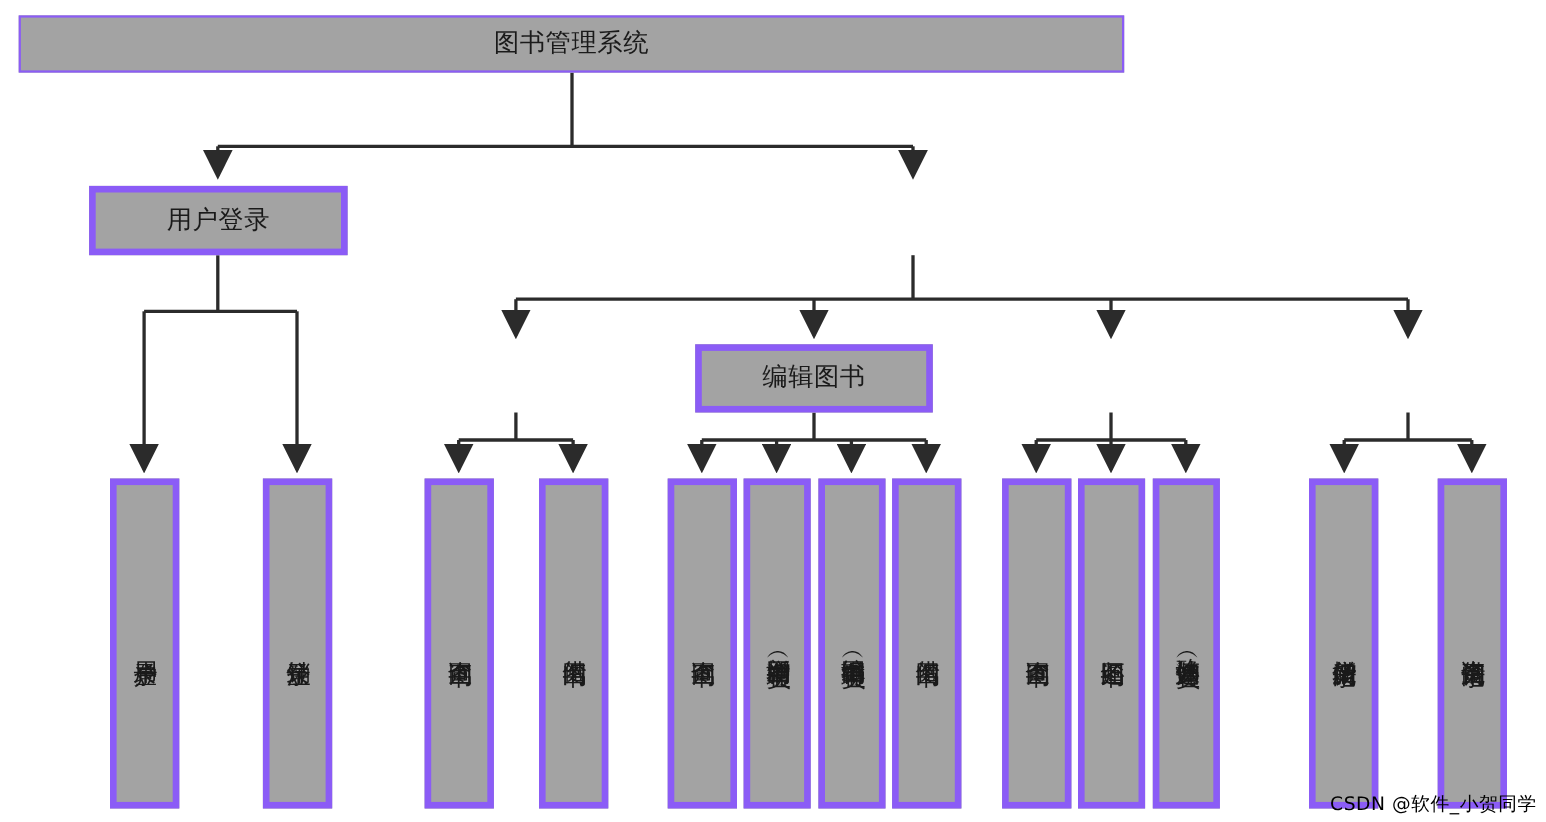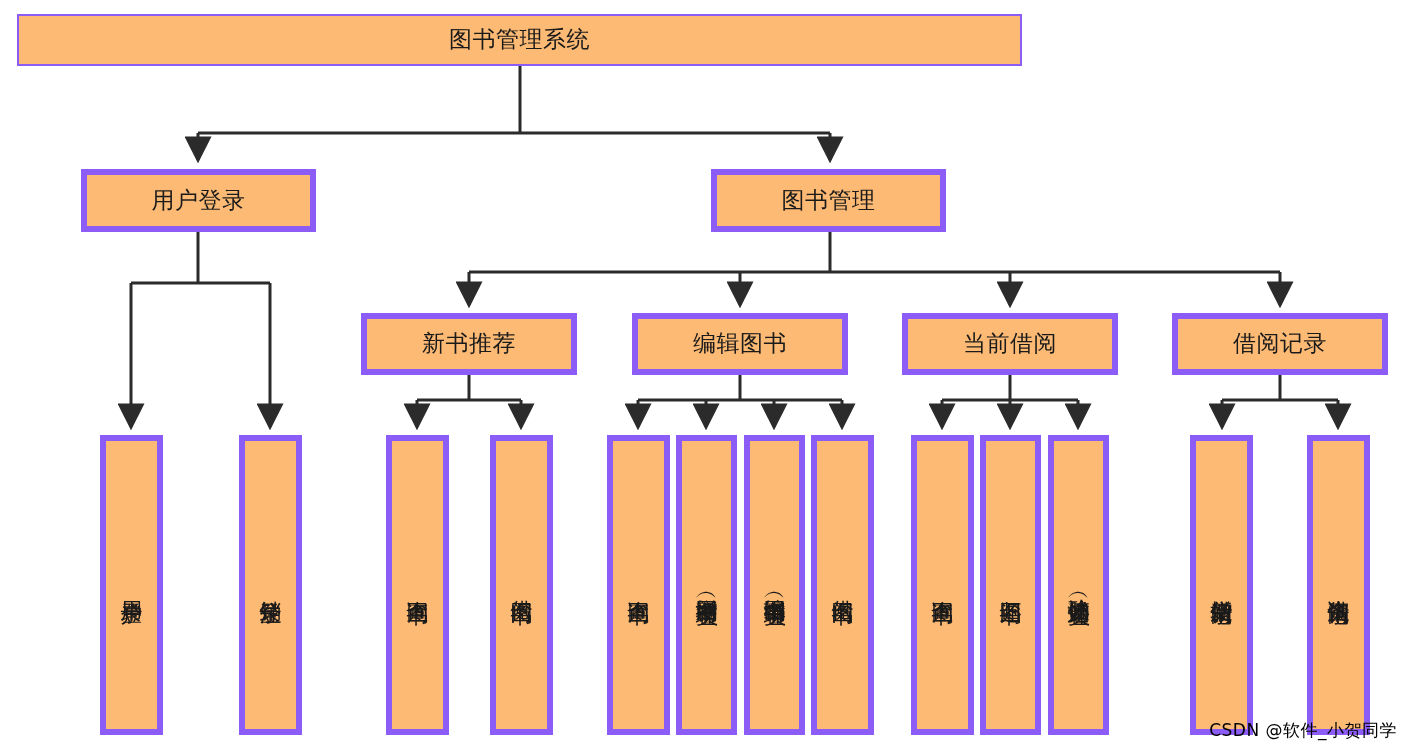--- a/index.html
+++ b/index.html
@@ -23,21 +23,21 @@
     left: 0;
     top: 0;
     width: 1405px;
     height: 747px;
     pointer-events: none;
   }
   .node {
     position: absolute;
     box-sizing: border-box;
     border: 6px solid #8b5cf6;
-    background: #fdba74;
+    background: #a3a3a3;
     display: flex;
     align-items: center;
     justify-content: center;
     color: #1a1a1a;
   }
   .node.root {
     border-width: 2px;
   }
   .node .label-h {
     font-size: 23px;
@@ -130,35 +130,23 @@
     </g>
   </svg>
 
   <div class="node root" style="left:17px; top:14px; width:1005px; height:52px;">
     <span class="label-h">图书管理系统</span>
   </div>
 
   <div class="node" style="left:81px; top:169px; width:235px; height:63px;">
     <span class="label-h">用户登录</span>
   </div>
-  <div class="node" style="left:711px; top:169px; width:235px; height:63px;">
-    <span class="label-h">图书管理</span>
-  </div>
 
-  <div class="node" style="left:361px; top:313px; width:216px; height:62px;">
-    <span class="label-h">新书推荐</span>
-  </div>
   <div class="node" style="left:632px; top:313px; width:216px; height:62px;">
     <span class="label-h">编辑图书</span>
-  </div>
-  <div class="node" style="left:902px; top:313px; width:216px; height:62px;">
-    <span class="label-h">当前借阅</span>
-  </div>
-  <div class="node" style="left:1172px; top:313px; width:216px; height:62px;">
-    <span class="label-h">借阅记录</span>
   </div>
 
   <div class="node leaf" style="left:100px; top:435px; width:63px; height:300px;">
     <span class="label-v">用户登录</span>
   </div>
   <div class="node leaf" style="left:239px; top:435px; width:63px; height:300px;">
     <span class="label-v">注销登录</span>
   </div>
 
   <div class="node leaf" style="left:386px; top:435px; width:63px; height:300px;">

